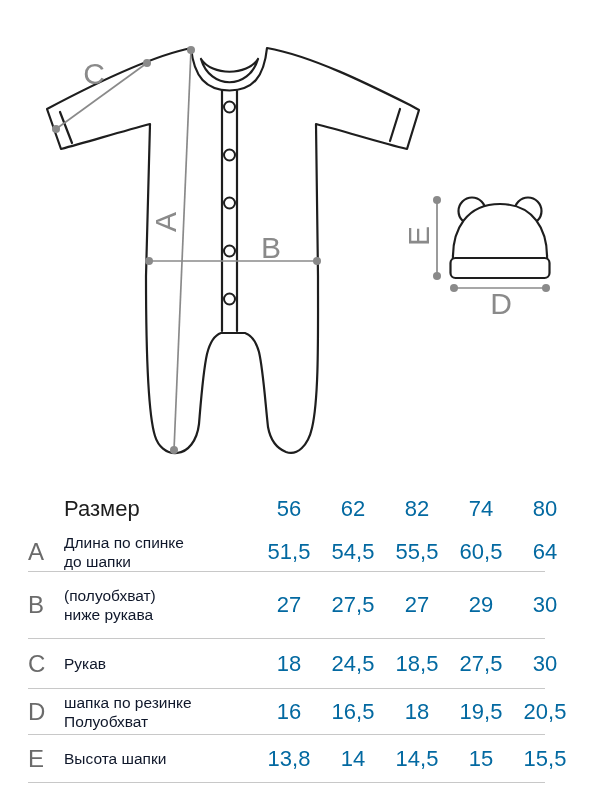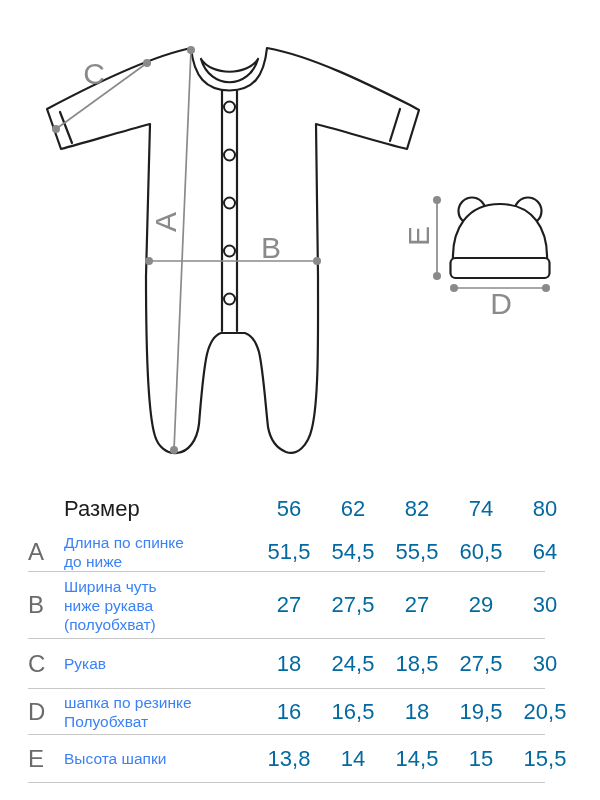--- a/index.html
+++ b/index.html
@@ -25,21 +25,21 @@
   .trow.row-a{min-height:39px;}
   .trow.row-b{min-height:66px;}
   .trow.row-c{min-height:49px;}
   .trow.row-d{min-height:45px;}
   .trow.row-e{min-height:47px;}
   .cell{overflow:visible;}
   .letter{
     font-size:24px;color:#6b6b6b;line-height:1;
   }
   .label{
-    font-size:15.5px;line-height:19px;color:#3b82f6;
+    font-size:15.5px;line-height:19px;color:#0f172a;
   }
   .label .line{display:block;}
   .header-label{
     font-size:22px;color:#1d1d1d;
   }
   .val{
     font-size:22px;color:#0369a1;text-align:center;white-space:nowrap;
   }
 </style>
 </head>
@@ -131,35 +131,34 @@
       <div class="cell val">62</div>
       <div class="cell val">82</div>
       <div class="cell val">74</div>
       <div class="cell val">80</div>
     </div>
 
     <div class="trow row-a sep">
       <div class="cell letter">A</div>
       <div class="cell label">
         <span class="line">Длина по спинке</span>
-        <span class="line">до ниже</span>
+        <span class="line">до шапки</span>
       </div>
       <div class="cell val">51,5</div>
       <div class="cell val">54,5</div>
       <div class="cell val">55,5</div>
       <div class="cell val">60,5</div>
       <div class="cell val">64</div>
     </div>
 
     <div class="trow row-b sep">
       <div class="cell letter">B</div>
       <div class="cell label">
-        <span class="line">Ширина чуть</span>
+        <span class="line">(полуобхват)</span>
         <span class="line">ниже рукава</span>
-        <span class="line">(полуобхват)</span>
       </div>
       <div class="cell val">27</div>
       <div class="cell val">27,5</div>
       <div class="cell val">27</div>
       <div class="cell val">29</div>
       <div class="cell val">30</div>
     </div>
 
     <div class="trow row-c sep">
       <div class="cell letter">C</div>

